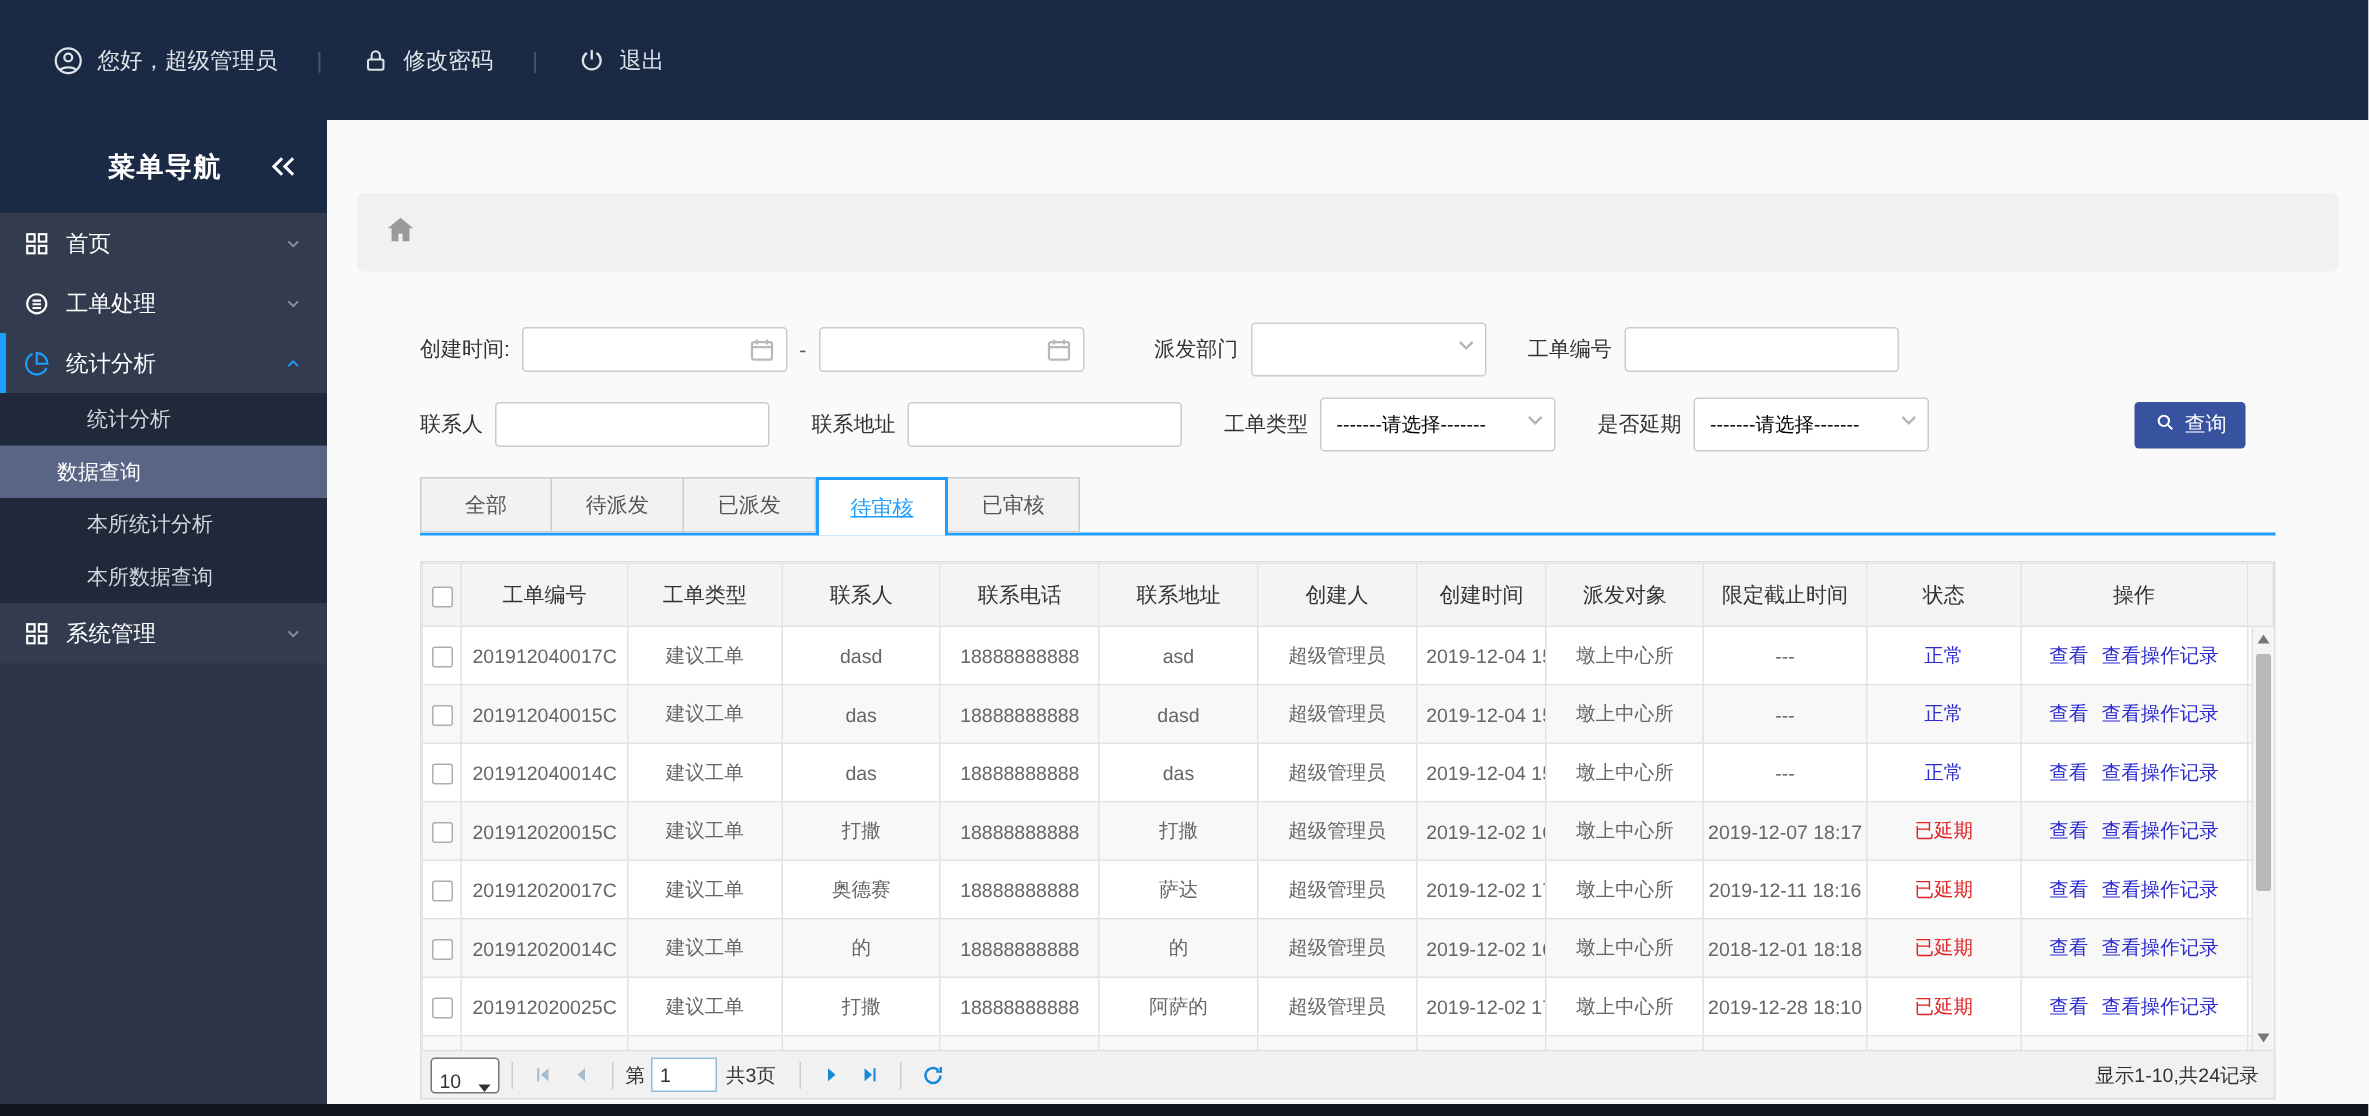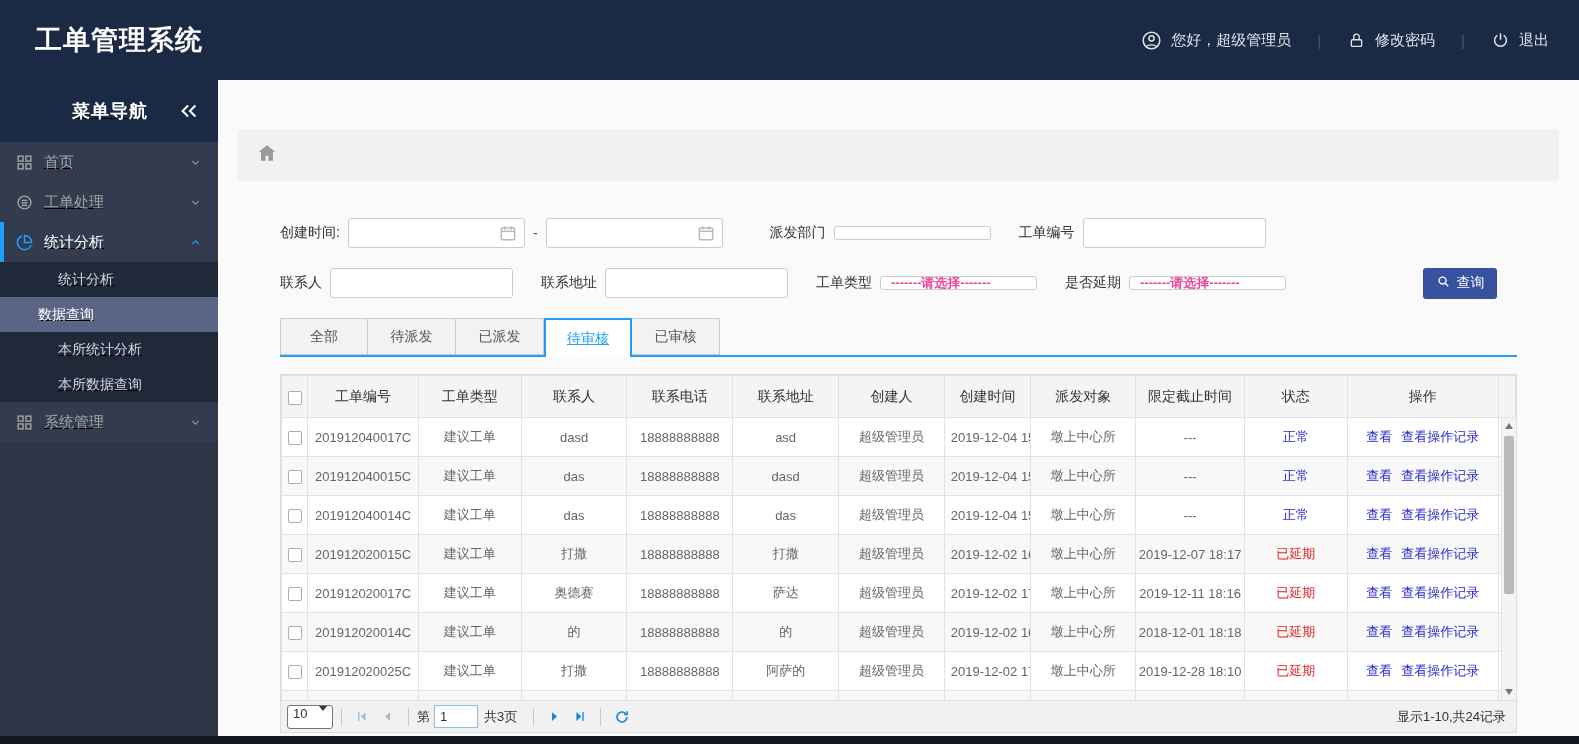--- a/index.html
+++ b/index.html
@@ -13,28 +13,28 @@
   .logo { color:#fff; font-size:27px; font-weight:bold; letter-spacing:1px; }
   .topbar-right { display:flex; align-items:center; color:#dfe3ea; font-size:15px; }
   .tr-item { display:flex; align-items:center; gap:9px; cursor:pointer; }
   .tr-item svg { display:block; }
   .tr-sep { color:#44577a; margin:0 26px; font-size:15px; }
 
   
   .body-row { flex:1; display:flex; min-height:0; }
 
   
-  .sidebar { width:218px; flex:none; background:#2c3647; display:flex; flex-direction:column;text-decoration:underline; }
+  .sidebar { width:218px; flex:none; background:#2c3647; display:flex; flex-direction:column; }
   .sidebar-head { height:62px; background:#1b2a44; display:flex; align-items:center;
     padding:0 18px 0 72px; color:#fff; }
   .sidebar-head .t { font-size:18px; font-weight:bold; letter-spacing:1px; }
   .collapse { margin-left:auto; cursor:pointer; display:flex; }
   .menu { background:#323c4e; }
   .menu-item { height:40px; display:flex; align-items:center; padding:0 16px 0 0;
-    color:#a3a3a3; font-size:15px; cursor:pointer; position:relative; }
+    color:#ffffff; font-size:15px; cursor:pointer; position:relative; }
   .menu-item .bar { width:4px; align-self:stretch; flex:none; }
   .menu-item .mi-icon { width:40px; display:flex; justify-content:center; flex:none; }
   .menu-item .chev { margin-left:auto; display:flex; }
   .menu-item.active { color:#fff; }
   .menu-item.active .bar { background:#1e9fff; }
   .menu-item.active .mi-icon { color:#1e9fff; }
   .submenu { background:#1f2939; }
   .submenu-item { height:35px; display:flex; align-items:center; padding-left:58px;
     color:#d3d7de; font-size:14px; cursor:pointer; }
   .submenu-item.selected { background:#5a6485; color:#fff;padding-left:38px; }
@@ -48,23 +48,23 @@
 
   
   .filters { margin-top:37px; font-size:14px; color:#333; }
   .f-row { display:flex; align-items:center; height:30px; margin-bottom:20px; }
   .f-label { white-space:nowrap; }
   .inp { height:30px; background:#fff; border:1px solid #ccc; border-radius:3px;
     position:relative; }
   .inp.date { width:177px; margin-left:8px; }
   .inp.text { width:183px; margin-left:8px; }
   .inp .cal { position:absolute; right:6px; top:4px; }
-  .sel { height:14px; width:157px; background:#fff; border:1px solid #ccc; border-radius:3px;
+  .sel { height:36px; width:157px; background:#fff; border:1px solid #ccc; border-radius:3px;
     margin-left:8px; display:flex; align-items:center; padding:0 22px 0 10px;
-    color:#ec4899; font-size:13px; position:relative; white-space:nowrap; overflow:hidden;font-weight:bold; }
+    color:#000000; font-size:13px; position:relative; white-space:nowrap; overflow:hidden; }
   .sel .chv { position:absolute; right:4px; top:6px; }
   .dash { margin:0 8px; color:#555; }
   .search-btn { margin-left:auto; margin-right:20px; height:31px; width:74px;
     background:#37529e; color:#fff; border:none; border-radius:3px; font-size:14px;
     display:flex; align-items:center; justify-content:center; gap:6px; cursor:pointer; }
 
   
   .tabs-wrap { border-bottom:2px solid #1e9fff; display:flex; margin-top:1px; }
   .tab { width:88px; height:37px; display:flex; align-items:center; justify-content:center;
     background:#f2f2f2; border:1px solid #ccc; border-left:none; font-size:14px;
@@ -99,39 +99,38 @@
     border-right:4.5px solid transparent; border-bottom:6px solid #777; }
   .vscroll .down { bottom:5px; border-left:4.5px solid transparent;
     border-right:4.5px solid transparent; border-top:6px solid #777; }
   .vscroll .thumb { position:absolute; left:2px; width:10px; top:18px; height:158px;
     background:#b9b9b9; border-radius:2px; }
 
   
   .pagebar { height:32px; background:#f1f1f1; border:1px solid #ddd; border-top:none;
     display:flex; align-items:center; padding:0 10px 0 6px; font-size:13px; color:#333; }
   .psize { height:24px; width:46px; background:#fff; border:1px solid #767676;
-    border-radius:3px; display:flex; align-items:flex-start; justify-content:space-between;
+    border-radius:3px; display:flex; align-items:flex-end; justify-content:space-between;
     padding:0 5px; cursor:pointer; }
   .psize .caret { width:0;height:0;border-left:4px solid transparent;
     border-right:4px solid transparent;border-top:5px solid #333; }
   .pg-sep { width:1px; height:18px; background:#ccc; margin:0 8px; }
   .pg-btn { display:flex; align-items:center; padding:0 5px; cursor:pointer; }
   .page-input { width:44px; height:23px; border:1px solid #93bddb; background:#fff;
     margin:0 6px 0 4px; padding-left:5px; font-size:13px; color:#333;
     font-family:inherit; }
   .pg-total { margin-right:8px; }
   .pg-summary { margin-left:auto; }
 
   .bottom-strip { height:8px; background:#12161f; flex:none; }
 </style>
 </head>
 <body>
 
 <header class="topbar">
-  <div class="logo">工单管理系统</div>
   <div class="topbar-right">
     <span class="tr-item">
       <span>
           <svg width="21" height="21" viewBox="0 0 24 24" fill="none" stroke="#dfe3ea" stroke-width="1.7">
             <circle cx="12" cy="12" r="9.5"></circle>
             <circle cx="12" cy="9.5" r="3"></circle>
             <path d="M5.8 19.4c1.6-3.2 10.8-3.2 12.4 0"></path>
           </svg>
         </span>
       <span>您好，超级管理员</span>

